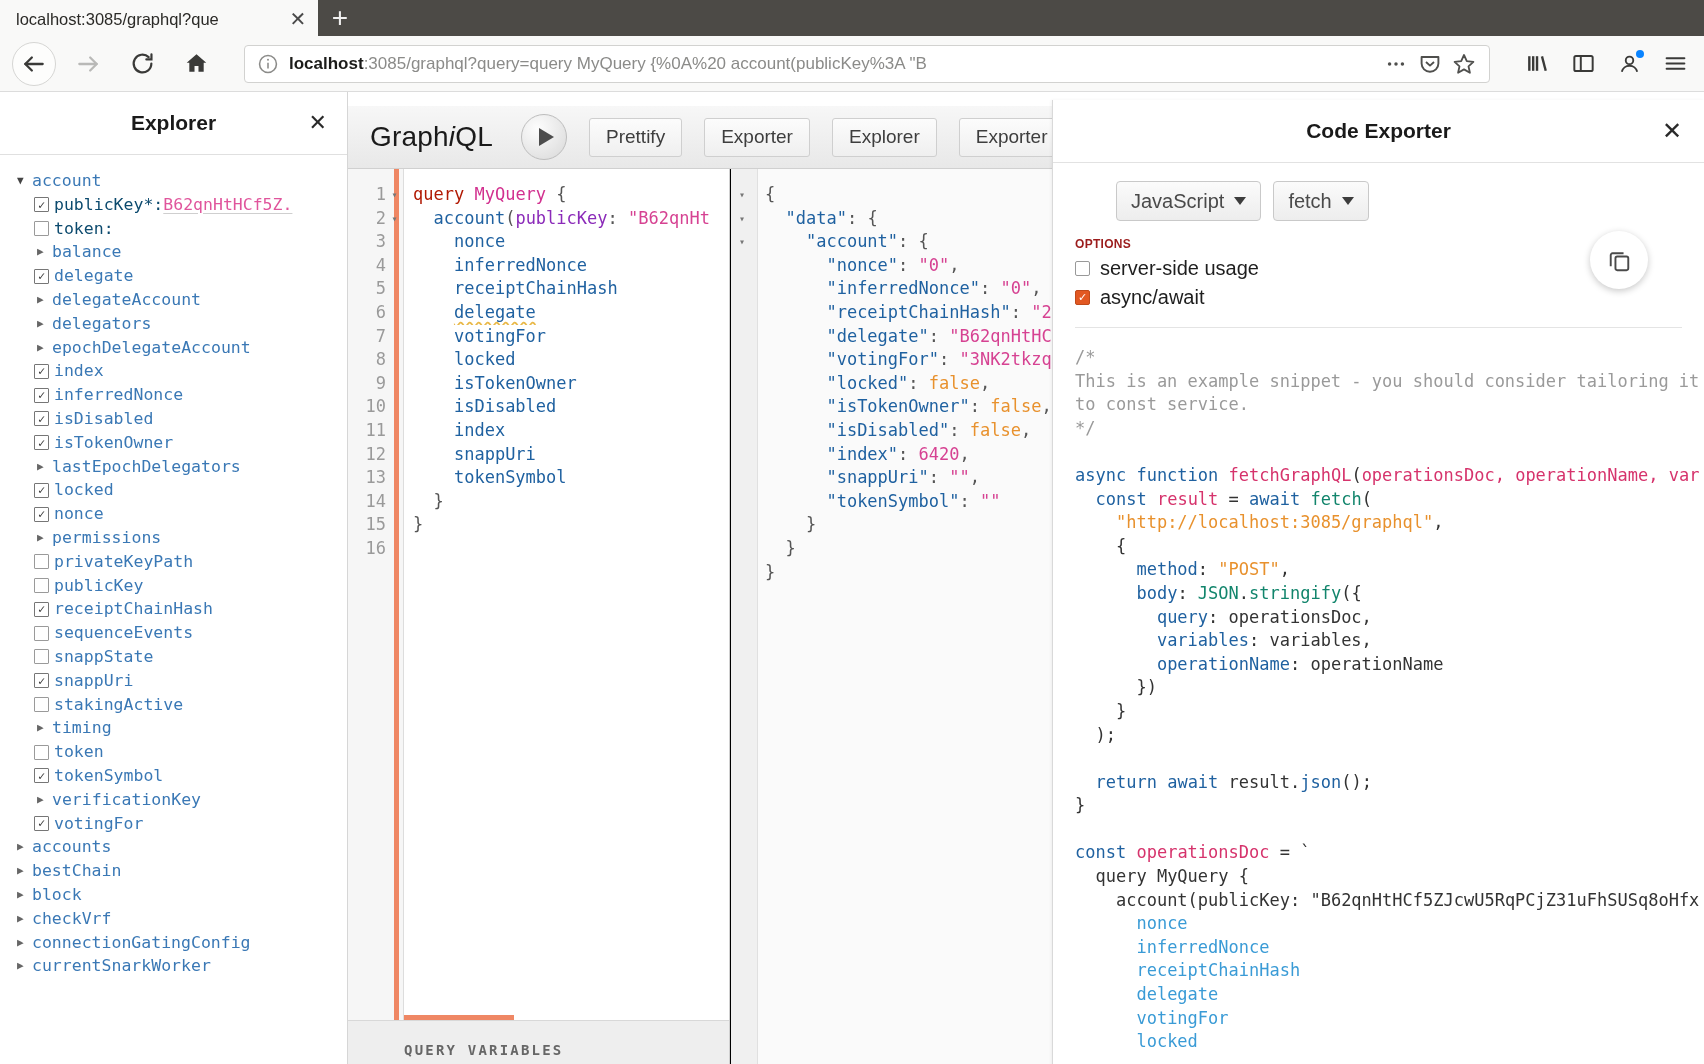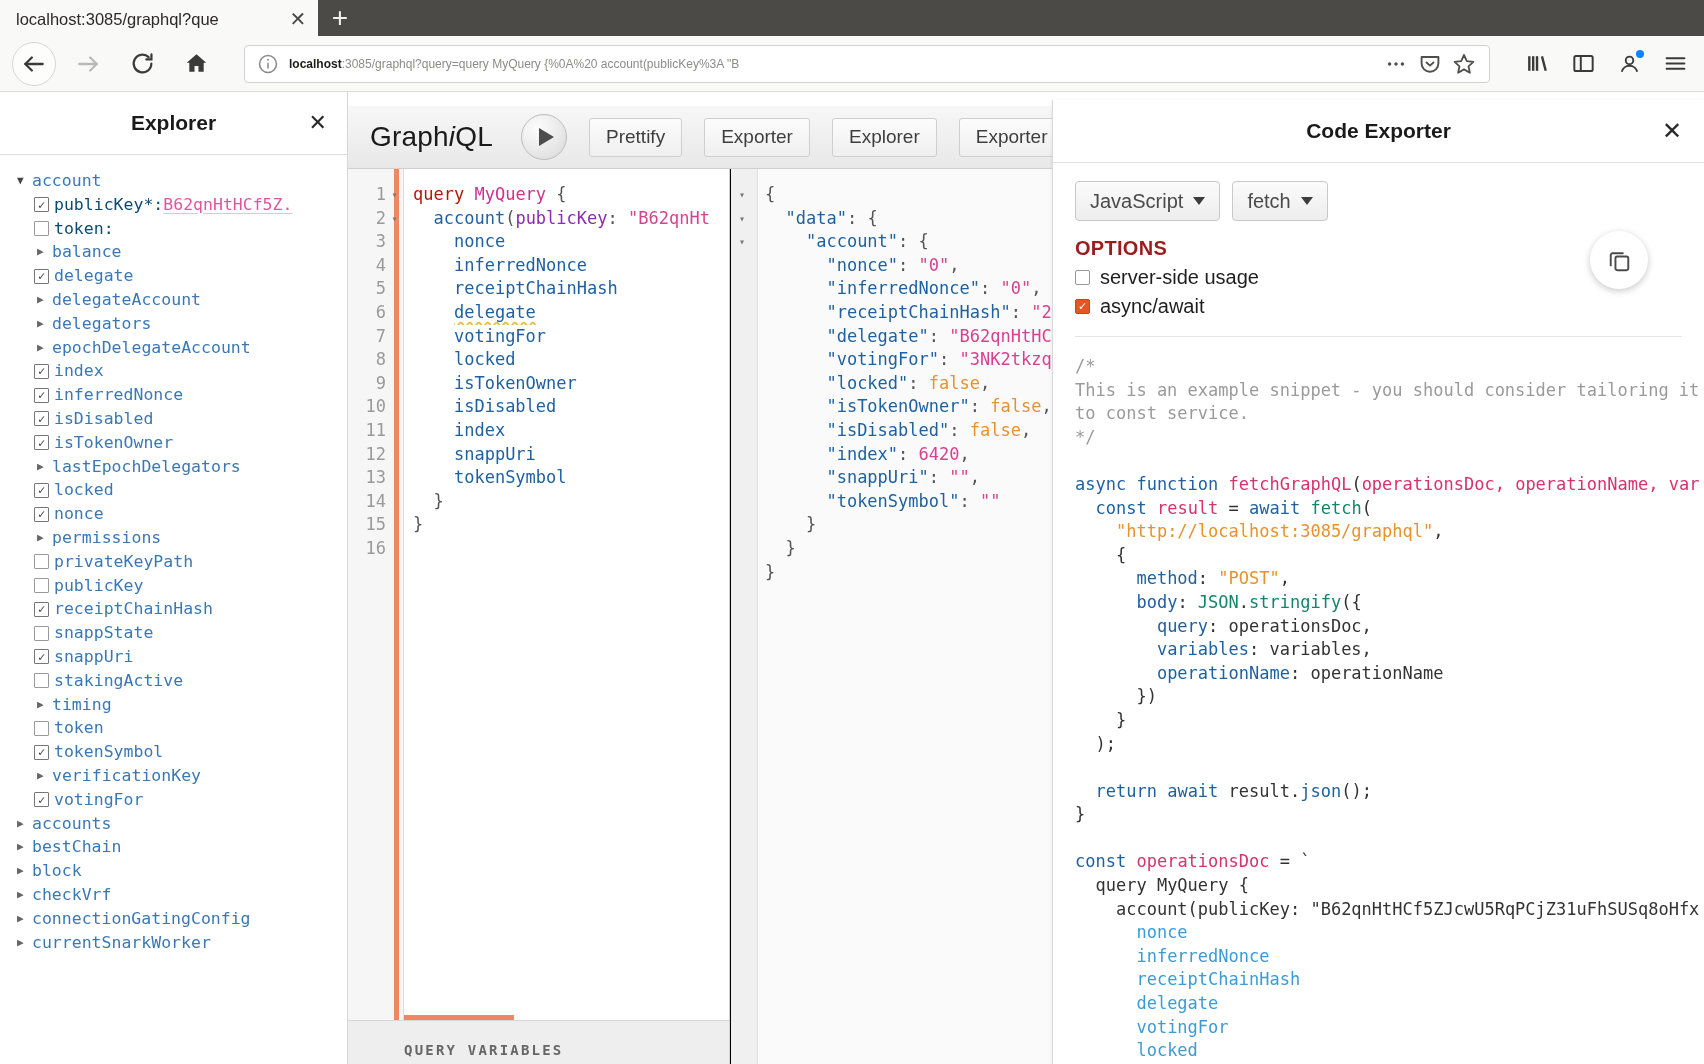--- a/index.html
+++ b/index.html
@@ -70,21 +70,21 @@
     background: #ffffff;
     border: 1px solid #d2d2d0;
     border-radius: 4px;
     display: flex; align-items: center;
     padding: 0 8px 0 12px;
     min-width: 0;
   }
   .url-ident { flex: none; margin-right: 10px; color: #8b8b89; display: flex; }
   .url-text {
     flex: 1; min-width: 0;
-    font-size: 12px; color: #8b8b89;
+    font-size: 17px; color: #8b8b89;
     white-space: nowrap; overflow: hidden;
     -webkit-mask-image: linear-gradient(to right, #000 93%, transparent 100%);
     mask-image: linear-gradient(to right, #000 93%, transparent 100%);
   }
   .url-text .host { color: #1c1c1a; font-weight: 600; }
   .url-icon {
     flex: none; width: 34px; height: 34px;
     display: flex; align-items: center; justify-content: center;
     color: #4f4f4d;
   }
@@ -298,37 +298,37 @@
     height: 63px; position: relative;
     display: flex; align-items: center; justify-content: center;
     border-bottom: 1px solid #e2e2e2;
   }
   .exp-title { font-size: 21px; font-weight: bold; color: #1a1a1a; }
   .exp-close {
     position: absolute; right: 22px; top: 50%; transform: translateY(-50%);
     font-size: 24px; color: #2a2a2a; line-height: 1;
   }
   .exp-controls { padding: 18px 22px 0 22px; position: relative; }
-  .sel-row { display: flex; gap: 12px; }
+  .sel-row { display: flex; gap: 12px; margin-left: 41px; }
   .sel {
     height: 40px; padding: 0 14px;
     background: linear-gradient(#fbfbfb, #ededed);
     border: 1px solid #c9c9c9; border-radius: 4px;
     display: flex; align-items: center; gap: 10px;
     font-size: 20px; color: #4a4a4a;
   }
   .caret {
     width: 0; height: 0;
     border-left: 6px solid transparent;
     border-right: 6px solid transparent;
     border-top: 8px solid #3d3d3d;
   }
   .opts-label {
     margin-top: 16px;
-    font-size: 20px; font-weight: bold; color: #9b1c1c; letter-spacing: .3px;
+    font-size: 12px; font-weight: bold; color: #9b1c1c; letter-spacing: .3px;
   }
   .opt-row { display: flex; align-items: center; margin-top: 6px; }
   .opt-box {
     width: 15px; height: 15px; margin-right: 10px; flex: none;
     border: 1px solid #999; background: #fff; border-radius: 2px;
   }
   .opt-box.on {
     background: #e25822; border-color: #c04a1b;
     display: flex; align-items: center; justify-content: center;
     color: #fff; font-size: 11px; line-height: 1;
@@ -544,20 +544,24 @@
             <div class="ex-row lvl1">
               <span class="cbox empty"></span>
               <span class="fname">publicKey</span>
             </div>
             <div class="ex-row lvl1">
               <span class="cbox">✓</span>
               <span class="fname">receiptChainHash</span>
             </div>
             <div class="ex-row lvl1">
               <span class="cbox empty"></span>
+              <span class="fname">sequenceEvents</span>
+            </div>
+            <div class="ex-row lvl1">
+              <span class="cbox empty"></span>
               <span class="fname">snappState</span>
             </div>
             <div class="ex-row lvl1">
               <span class="cbox">✓</span>
               <span class="fname">snappUri</span>
             </div>
             <div class="ex-row lvl1">
               <span class="cbox empty"></span>
               <span class="fname">stakingActive</span>
             </div>

